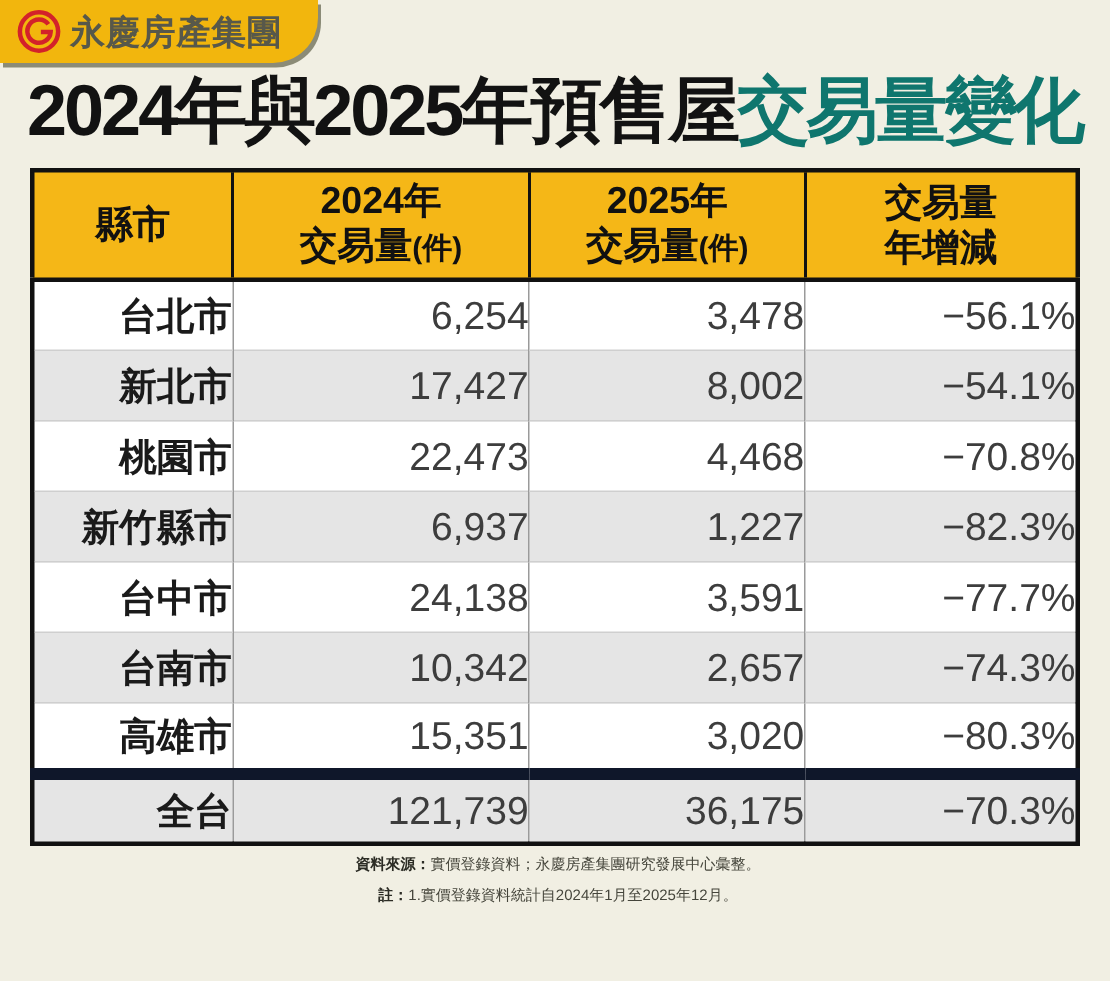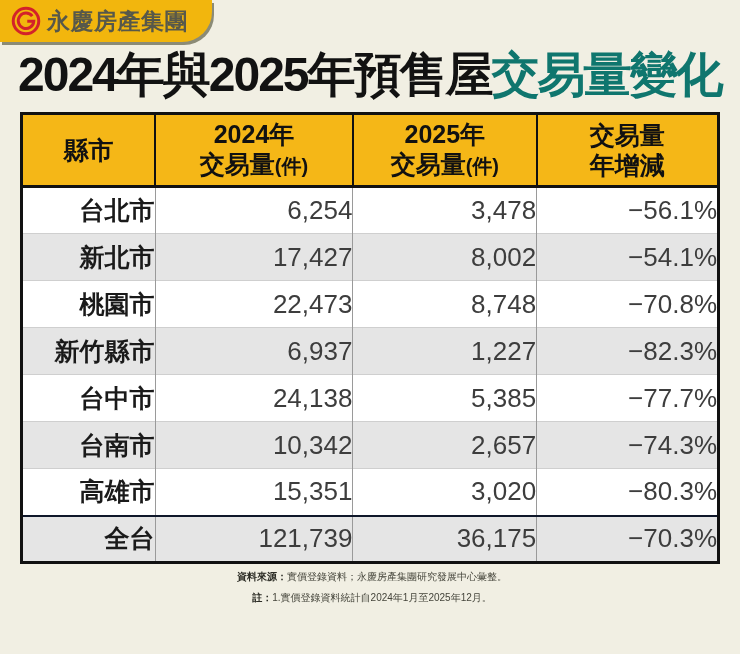--- a/index.html
+++ b/index.html
@@ -84,21 +84,21 @@
     color: #3d3d3d;
     text-align: right;
     vertical-align: middle;
     border-left: 1px solid #9a9a9a;
     border-top: 1px solid #cfcfcf;
   }
   tbody td:first-child { border-left: none; }
   tbody tr:first-child td { border-top: none; }
   tbody td.city { font-weight: 700; color: #1a1a1a; font-size: 25px; }
   tbody tr.alt td { background: #e5e5e5; }
-  tbody tr.total td { border-top: 2px solid #0f172a; }
+  tbody tr.total td { border-top: 8px solid #0f172a; }
 
   
   .footnotes {
     position: absolute;
     top: 567px; left: 22px;
     width: 700px;
     font-size: 10px;
     line-height: 20.5px;
     color: #45453b;
     text-align: center;
@@ -155,33 +155,33 @@
       </tr>
       <tr class="alt">
         <td class="city">新北市</td>
         <td>17,427</td>
         <td>8,002</td>
         <td>−54.1%</td>
       </tr>
       <tr class="">
         <td class="city">桃園市</td>
         <td>22,473</td>
-        <td>8,748</td>
+        <td>4,468</td>
         <td>−70.8%</td>
       </tr>
       <tr class="alt">
         <td class="city">新竹縣市</td>
         <td>6,937</td>
         <td>1,227</td>
         <td>−82.3%</td>
       </tr>
       <tr class="">
         <td class="city">台中市</td>
         <td>24,138</td>
-        <td>5,385</td>
+        <td>3,591</td>
         <td>−77.7%</td>
       </tr>
       <tr class="alt">
         <td class="city">台南市</td>
         <td>10,342</td>
         <td>2,657</td>
         <td>−74.3%</td>
       </tr>
       <tr class="">
         <td class="city">高雄市</td>

